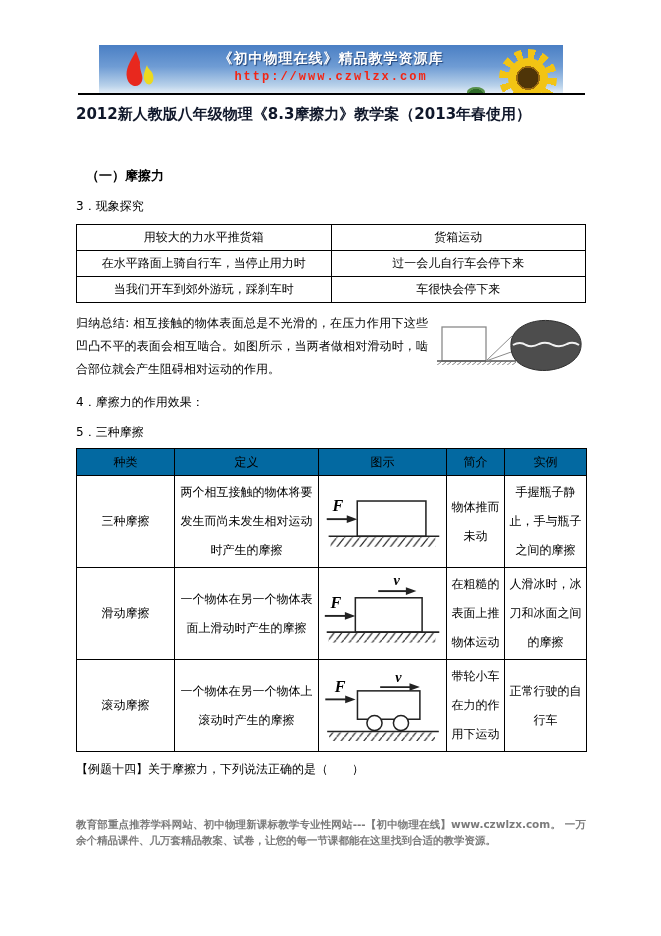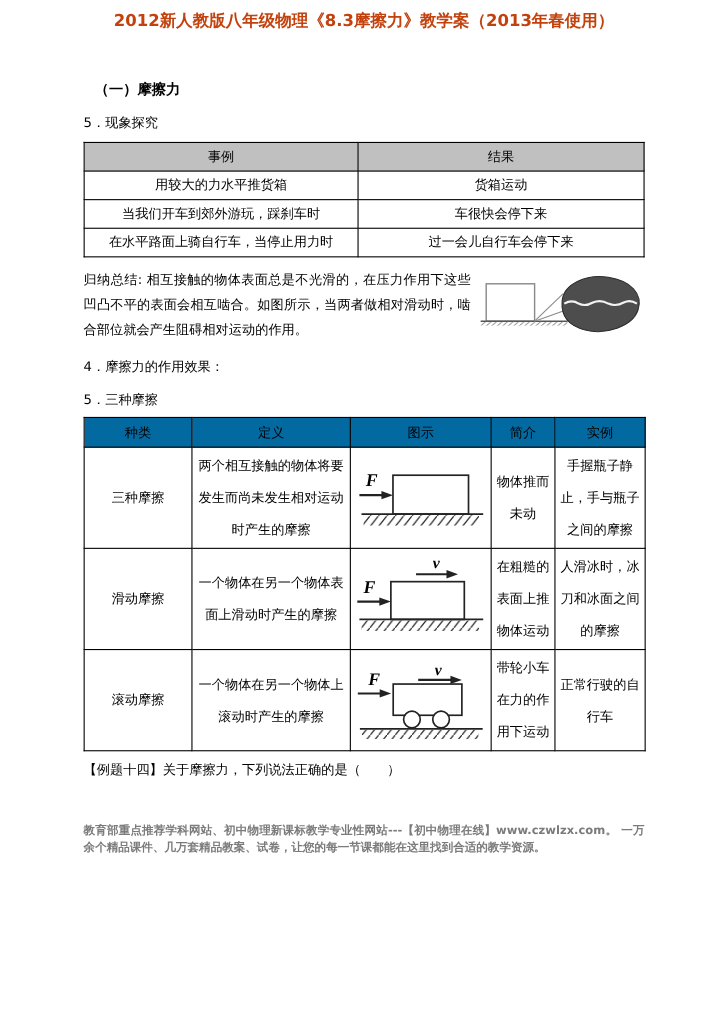--- a/index.html
+++ b/index.html
@@ -43,22 +43,22 @@
     background: radial-gradient(circle, #4f3508 0 36%, #9a6a10 36% 42%, #f2c414 42% 100%);
   }
   .plant {
     position: absolute; right: 78px; bottom: -4px;
     width: 18px; height: 10px; border-radius: 50% 50% 0 0;
     background: radial-gradient(circle at 50% 100%, #2f6b2a 0 60%, #57904a 60% 100%);
   }
 
   
   .doc-title {
-    margin-top: 10px; text-align: center;
-    color: #c2410c; font-weight: bold; font-size: 15px;
+    margin-top: 10px; 
+    color: #0f172a; font-weight: bold; font-size: 15px;
   }
   .sec-heading { margin-top: 43px; margin-left: 10px; font-weight: bold; font-size: 13px; }
   .num-item { margin-top: 13px; font-size: 12px; }
 
   
   table { border-collapse: collapse; width: 510px; table-layout: fixed; }
   td, th { border: 1.5px solid #000; text-align: center; font-size: 12px; font-weight: normal; vertical-align: middle; padding: 2px 3px; }
   .tbl1 { margin-top: 9px; }
   .tbl1 th { background: #c0c0c0; height: 26px; }
   .tbl1 td { height: 26px; text-align: center; }
@@ -88,43 +88,55 @@
     font-size: 10.5px; line-height: 16px; text-align: justify;
   }
 
   .phys-sym { font-family: "Liberation Serif", serif; font-style: italic; font-weight: bold; }
 </style>
 </head>
 <body>
 
 <div class="content">
 
+  <div class="banner-wrap">
+    <div class="banner">
+      <svg class="banner-logo" viewBox="0 0 40 42">
+        <path d="M15 2 C9 13 4 20 6 29 C8 38 18 40 21 32 C23 26 18 22 19 13 Z" fill="#e8281e"></path>
+        <path d="M26 16 C23 24 21 29 25 34 C29 38 34 33 32 26 C31 21 27 21 26 16 Z" fill="#ecd91f"></path>
+      </svg>
+      <div class="banner-text">
+        <span class="site-title">《初中物理在线》精品教学资源库</span>
+        <span class="site-url">http://www.czwlzx.com</span>
+      </div>
+      <div class="plant"></div>
+      <div class="sunflower">
+          <div class="disc"></div>
+        </div>
+    </div>
+  </div>
 
   <div class="doc-title">2012新人教版八年级物理《8.3摩擦力》教学案（2013年春使用）</div>
 
   <div class="sec-heading">（一）摩擦力</div>
-  <div class="num-item">5．现象探究</div>
+  <div class="num-item">3．现象探究</div>
 
   <table class="tbl1">
     <tbody>
-        <tr>
-      <th style="width:249px">事例</th>
-      <th>结果</th>
-    </tr>
     <tr>
       <td>用较大的力水平推货箱</td>
       <td>货箱运动</td>
     </tr>
     <tr>
+      <td>在水平路面上骑自行车，当停止用力时</td>
+      <td>过一会儿自行车会停下来</td>
+    </tr>
+    <tr>
       <td>当我们开车到郊外游玩，踩刹车时</td>
       <td>车很快会停下来</td>
-    </tr>
-    <tr>
-      <td>在水平路面上骑自行车，当停止用力时</td>
-      <td>过一会儿自行车会停下来</td>
     </tr>
   </tbody>
     </table>
 
   <div class="summary">
     <svg class="summary-fig" viewBox="0 0 150 66">
       <defs>
         <pattern id="h0" width="5" height="4" patternUnits="userSpaceOnUse">
           <path d="M5 0 L0 4" stroke="#666" stroke-width="0.8"></path>
         </pattern>

